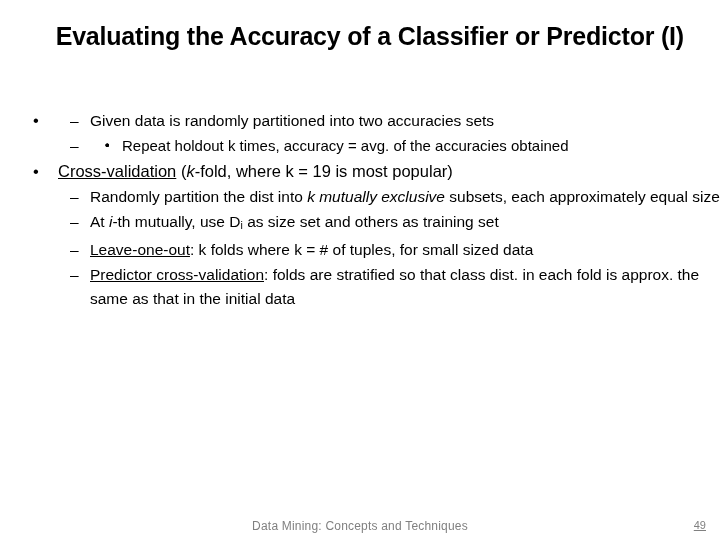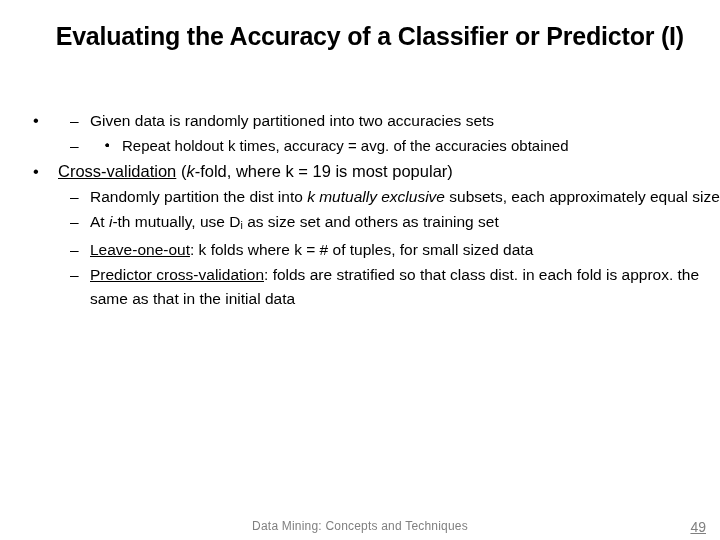--- a/index.html
+++ b/index.html
@@ -104,21 +104,21 @@
     width: 720px;
     text-align: center;
     font-size: 12px;
     color: #808080;
     letter-spacing: 0.2px;
   }
   .footer-page {
     position: absolute;
     right: 14px;
     top: 519px;
-    font-size: 14px;
+    font-size: 11px;
     color: #808080;
     text-decoration: underline;
   }
 </style>
 </head>
 <body>
 
 <div class="slide-title">Evaluating the Accuracy of a Classifier or Predictor (I)</div>
 
 <div class="body-area">

